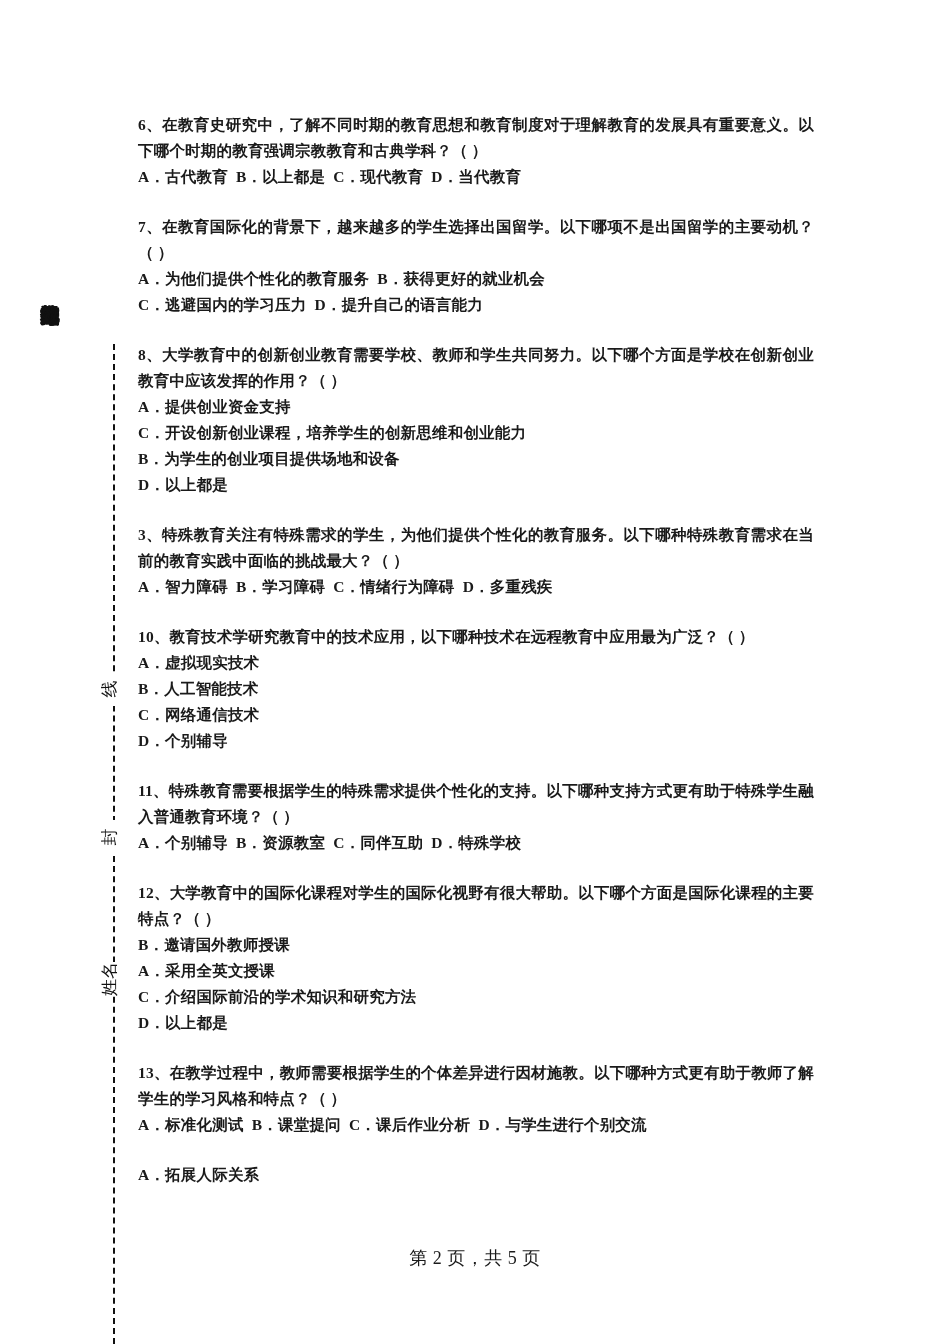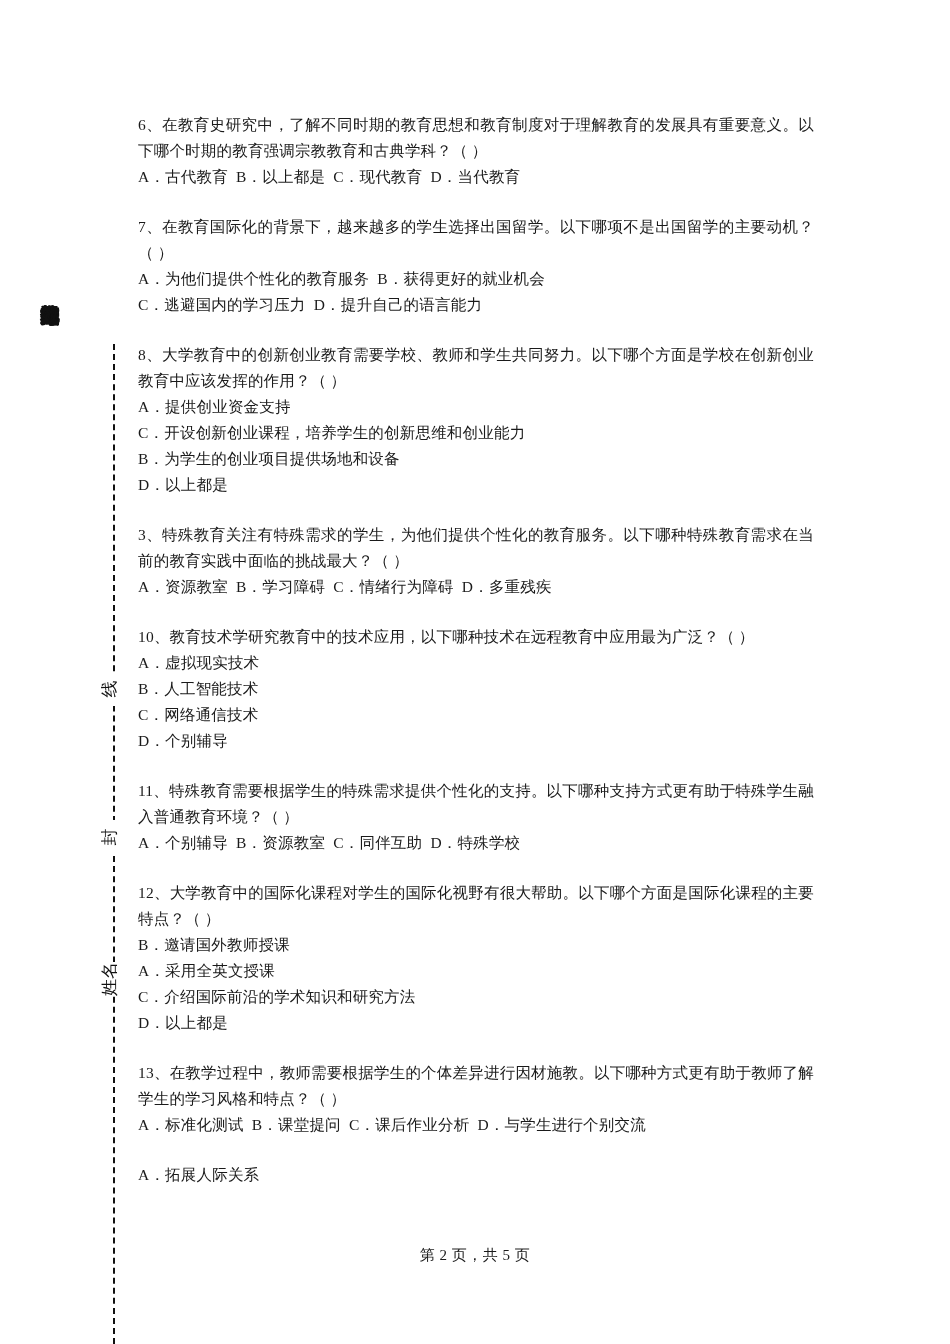--- a/index.html
+++ b/index.html
@@ -80,35 +80,36 @@
   .q-stem,
   .q-option {
     font-family: "Liberation Serif", "DejaVu Serif", serif;
     font-size: 15.5px;
     line-height: 26px;
     color: #1a1a1a;
     text-align: justify;
     text-justify: inter-ideograph;
     margin: 0;
     letter-spacing: 0.2px;
+    font-weight: bold;
   }
 
   .q-option {
     white-space: pre-wrap;
   }
 
   
   .page-footer {
     position: absolute;
     left: 0;
     top: 1246px;
     width: 950px;
     text-align: center;
     font-family: "Liberation Serif", "DejaVu Serif", serif;
-    font-size: 15px;
+    font-size: 18px;
     color: #1a1a1a;
     letter-spacing: 0.5px;
   }
 </style>
 </head>
 <body>
 
 <div id="page">
 
   <div class="seal-vertical-text">自觉遵守考场纪律如考试作弊此答卷无效</div>
@@ -131,21 +132,21 @@
       </div>
       <div class="question-block">
         <p class="q-stem">8、大学教育中的创新创业教育需要学校、教师和学生共同努力。以下哪个方面是学校在创新创业教育中应该发挥的作用？（ ）</p>
         <p class="q-option">A．提供创业资金支持</p>
         <p class="q-option">C．开设创新创业课程，培养学生的创新思维和创业能力</p>
         <p class="q-option">B．为学生的创业项目提供场地和设备</p>
         <p class="q-option">D．以上都是</p>
       </div>
       <div class="question-block">
         <p class="q-stem">3、特殊教育关注有特殊需求的学生，为他们提供个性化的教育服务。以下哪种特殊教育需求在当前的教育实践中面临的挑战最大？（ ）</p>
-        <p class="q-option">A．资源教室  B．学习障碍  C．情绪行为障碍  D．多重残疾</p>
+        <p class="q-option">A．智力障碍  B．学习障碍  C．情绪行为障碍  D．多重残疾</p>
       </div>
       <div class="question-block">
         <p class="q-stem">10、教育技术学研究教育中的技术应用，以下哪种技术在远程教育中应用最为广泛？（ ）</p>
         <p class="q-option">A．虚拟现实技术</p>
         <p class="q-option">B．人工智能技术</p>
         <p class="q-option">C．网络通信技术</p>
         <p class="q-option">D．个别辅导</p>
       </div>
       <div class="question-block">
         <p class="q-stem">11、特殊教育需要根据学生的特殊需求提供个性化的支持。以下哪种支持方式更有助于特殊学生融入普通教育环境？（ ）</p>

